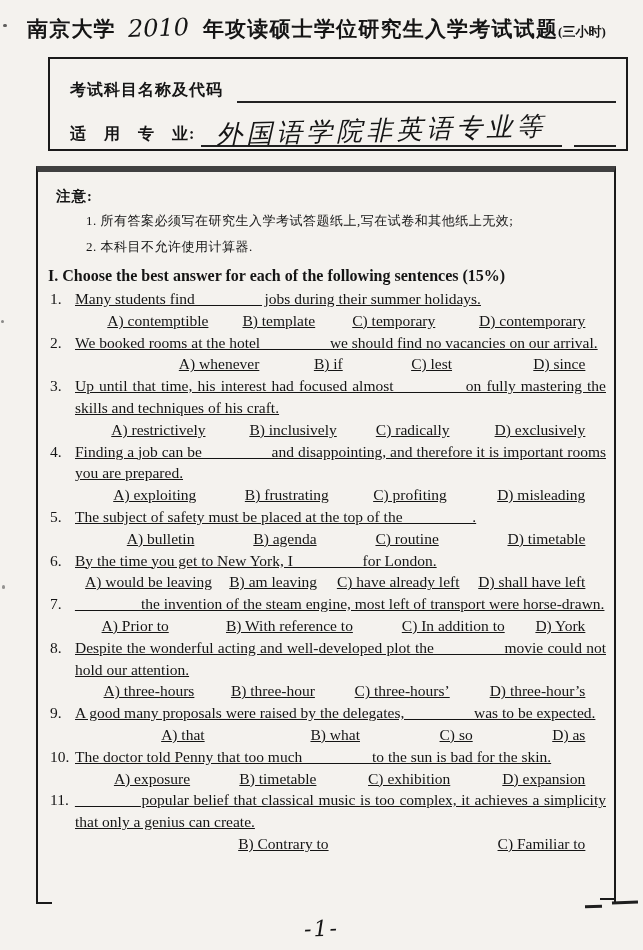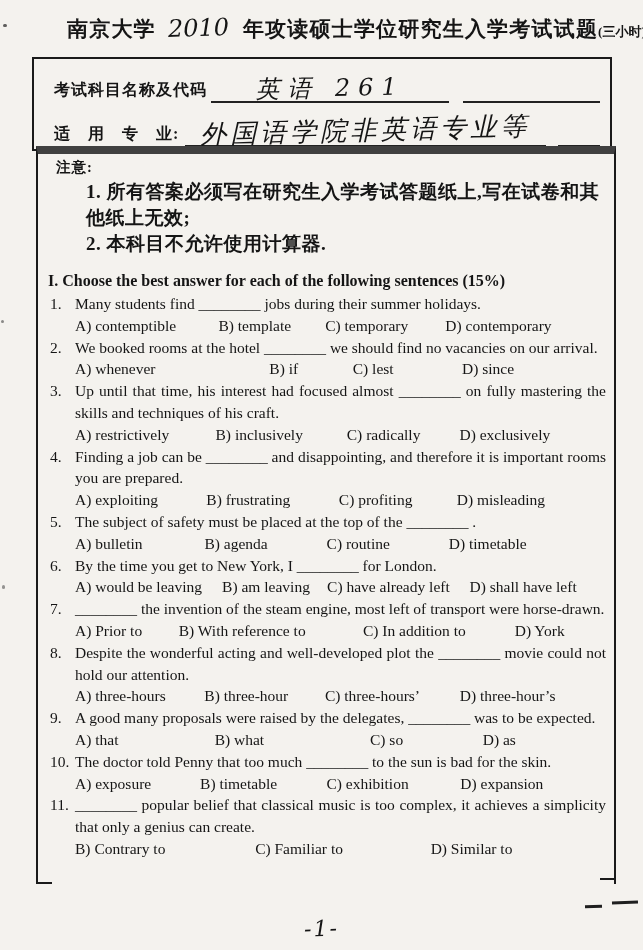--- a/index.html
+++ b/index.html
@@ -8,72 +8,72 @@
     position:relative;
     width:643px;height:950px;
     background:#f4f2ee;
     font-family:"Liberation Serif", serif;
     color:#151515;
     overflow:hidden;
   }
   
   .header{
     position:absolute;top:14px;left:27px;right:4px;
-    display:flex;align-items:baseline;white-space:nowrap;margin-left:40px;
+    display:flex;align-items:baseline;white-space:nowrap;
   }
   .hdr-cn{font-weight:bold;font-size:21px;letter-spacing:1.2px;}
   .hdr-duration{font-weight:bold;font-size:13px;letter-spacing:0;}
   .handwriting{
     font-family:"DejaVu Serif", serif;
     font-style:italic;
     transform:rotate(-2deg);
     display:inline-block;
   }
   .hdr-year{font-size:24px;margin:0 14px 0 12px;}
   
   .info-box{
-    position:absolute;top:57px;left:32px;width:580px;height:94px;
+    position:absolute;top:57px;left:48px;width:580px;height:94px;
     border:2px solid #1a1a1a;box-sizing:border-box;
   }
   .info-row{display:flex;align-items:flex-end;margin:10px 10px 0 20px;height:34px;}
   .info-label{font-weight:bold;font-size:16px;letter-spacing:1px;white-space:nowrap;flex:none;padding-bottom:2px;}
   .uline{border-bottom:2px solid #222;position:relative;height:100%;}
   .u1a{width:238px;margin-left:4px;}
   .u1b{flex:1;margin-left:14px;}
   .u2a{flex:1;margin-left:6px;}
   .u2b{width:42px;margin-left:12px;}
   .hw-line{
     position:absolute;left:0;right:0;bottom:-3px;text-align:center;
     font-family:"DejaVu Serif", serif;font-style:italic;
     white-space:nowrap;
   }
   .hw-subject{font-size:24px;letter-spacing:8px;transform:rotate(-1deg);}
   .hw-major{font-size:26px;letter-spacing:4px;transform:rotate(-1.5deg);}
   
   .main-box{
-    position:absolute;top:146px;left:36px;width:580px;height:738px;
-    border-top:8px solid #404040;
+    position:absolute;top:166px;left:36px;width:580px;height:738px;
+    border-top:6px solid #404040;
     border-left:2px solid #1a1a1a;
     border-right:2px solid #1a1a1a;
     box-sizing:border-box;
-    padding:1px 8px 0 10px;
+    padding:12px 8px 0 10px;
   }
   .corner-stub{position:absolute;background:#1a1a1a;height:2px;width:16px;bottom:0;}
   .corner-stub.left{left:-2px;}
   .corner-stub.right{right:-2px;bottom:4px;}
   .notice-title{font-weight:bold;font-size:14.5px;margin-left:8px;line-height:24px;letter-spacing:1px;}
-  .notice-item{font-weight:bold;font-size:19px;margin-left:38px;line-height:26px;letter-spacing:0.5px;}
-  .section-heading{font-weight:bold;font-size:16px;line-height:24px;margin-top:12px;font-family:Liberation Serif, serif;}
+  .notice-item{font-weight:normal;font-size:13px;margin-left:38px;line-height:26px;letter-spacing:0.5px;}
+  .section-heading{font-weight:bold;font-size:16px;line-height:24px;margin-top:4px;font-family:Liberation Serif, serif;}
   
   .q{display:flex;font-size:15.5px;line-height:21.8px;}
   .q-num{flex:none;width:27px;padding-left:2px;box-sizing:border-box;}
-  .q-body{flex:1;min-width:0;}
+  .q-body{flex:1;min-width:0;text-decoration:underline;}
   .stem{text-align:justify;}
   .options{display:table;width:98%;table-layout:auto;}
-  .opt{display:table-cell;white-space:nowrap;padding-right:10px;}
+  .opt{display:table-cell;white-space:nowrap;padding-right:10px;text-align:right;}
   
   .page-num{
     position:absolute;left:0;right:0;top:916px;text-align:center;
     font-size:22px;letter-spacing:2px;
   }
   
   .artifact{position:absolute;background:#1f1f1f;}
   .a-dash1{width:17px;height:3px;left:585px;top:905px;transform:rotate(-2deg);}
   .a-dash2{width:26px;height:3px;left:612px;top:901px;transform:rotate(-2deg);}
   .a-speck1{width:4px;height:3px;left:3px;top:24px;border-radius:2px;opacity:.7;}
@@ -88,23 +88,20 @@
   <div class="header">
     <span class="hdr-cn">南京大学</span>
     <span class="hdr-year handwriting">2010</span>
     <span class="hdr-cn">年攻读硕士学位研究生入学考试试题</span>
     <span class="hdr-duration">(三小时)</span>
   </div>
 
   <div class="info-box">
     <div class="info-row">
       <span class="info-label">考试科目名称及代码</span>
-      <span class="uline u1a">
-        <span class="hw-line hw-subject">英语 261</span>
-      </span>
       <span class="uline u1b"></span>
     </div>
     <div class="info-row">
       <span class="info-label">适　用　专　业:</span>
       <span class="uline u2a">
         <span class="hw-line hw-major">外国语学院非英语专业等</span>
       </span>
       <span class="uline u2b"></span>
     </div>
   </div>
@@ -249,21 +246,20 @@
       </div>
     </div>
 
     <div class="q">
       <div class="q-num">11.</div>
       <div class="q-body">
         <div class="stem">________ popular belief that classical music is too complex, it achieves a simplicity that only a genius can create.</div>
         <div class="options">
           <span class="opt">B) Contrary to</span>
           <span class="opt">C) Familiar to</span>
-          <span class="opt">D) Similar to</span>
         </div>
       </div>
     </div>
 
   </div>
 
   <div class="page-num handwriting">-1-</div>
 
   <div class="artifact a-dash1"></div>
   <div class="artifact a-dash2"></div>

